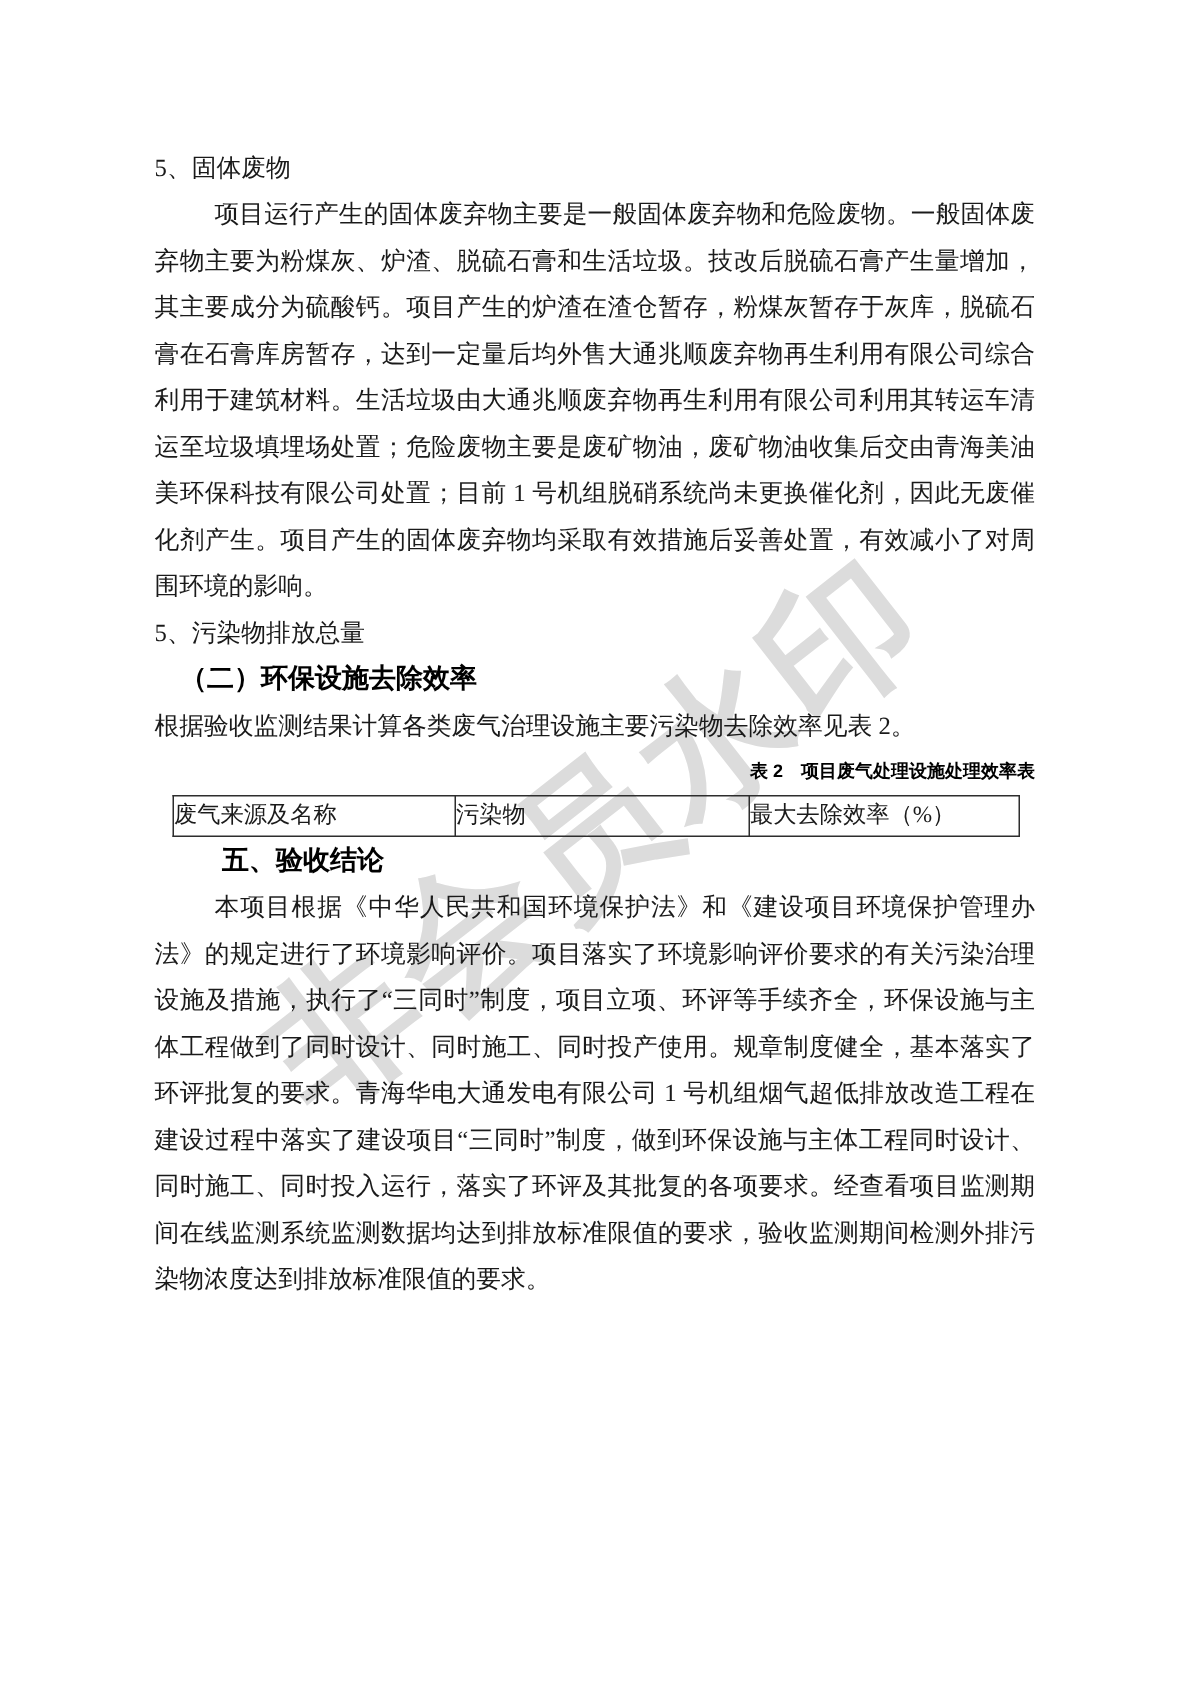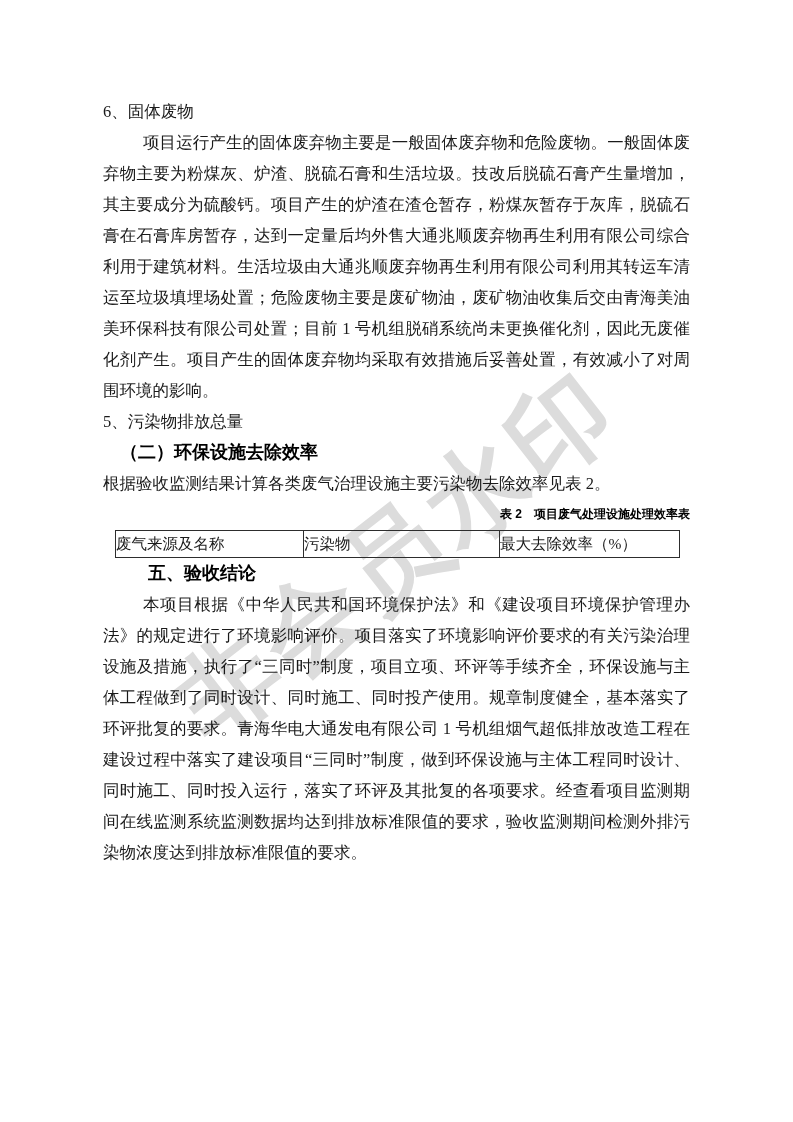--- a/index.html
+++ b/index.html
@@ -91,21 +91,21 @@
 </style>
 </head>
 <body>
 
 <div class="page">
 
   <div class="watermark" style="color: rgb(220, 220, 220);">非会员水印</div>
 
   <div class="content">
 
-    <div class="sec-line">6、固体废物</div>
+    <div class="sec-line">5、固体废物</div>
 
     <p class="para">项目运行产生的固体废弃物主要是一般固体废弃物和危险废物。一般固体废弃物主要为粉煤灰、炉渣、脱硫石膏和生活垃圾。技改后脱硫石膏产生量增加，其主要成分为硫酸钙。项目产生的炉渣在渣仓暂存，粉煤灰暂存于灰库，脱硫石膏在石膏库房暂存，达到一定量后均外售大通兆顺废弃物再生利用有限公司综合利用于建筑材料。生活垃圾由大通兆顺废弃物再生利用有限公司利用其转运车清运至垃圾填埋场处置；危险废物主要是废矿物油，废矿物油收集后交由青海美油美环保科技有限公司处置；目前 1 号机组脱硝系统尚未更换催化剂，因此无废催化剂产生。项目产生的固体废弃物均采取有效措施后妥善处置，有效减小了对周围环境的影响。</p>
 
     <div class="sec-line">5、污染物排放总量</div>
 
 
     <h3 class="bold-heading sub2">（二）环保设施去除效率</h3>
 
     <p class="para no-indent">根据验收监测结果计算各类废气治理设施主要污染物去除效率见表 2。</p>
 

